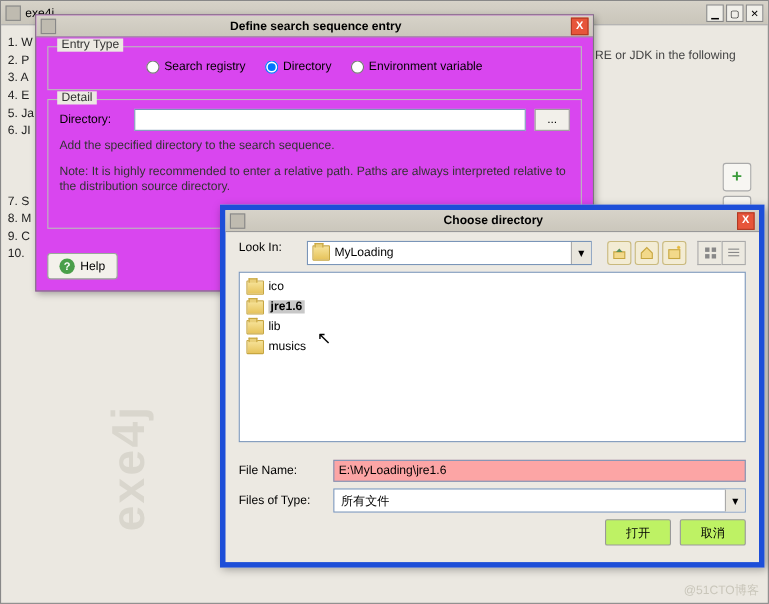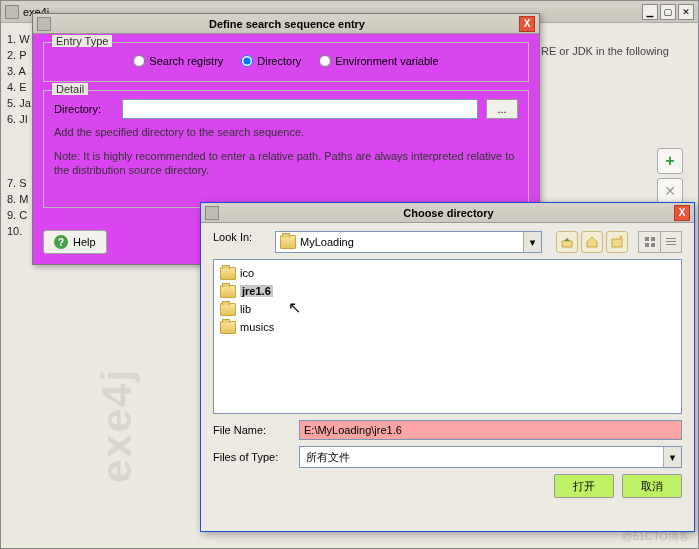--- a/index.html
+++ b/index.html
@@ -36,35 +36,35 @@
 .detail-row{display:flex;align-items:center;gap:8px;margin-bottom:6px;}
 .detail-row .lab{width:60px;}
 .detail-row input[type=text]{flex:1;height:20px;border:1px solid #7a95b8;background:#fff;padding:0 4px;}
 .browse-btn{width:32px;height:20px;border:1px solid #999;background:#f2f0ea;}
 .note{color:#333;margin:4px 0;line-height:14px;}
 .dlg1-bottom{position:absolute;left:10px;bottom:10px;}
 .help-btn{height:24px;padding:0 10px;border:1px solid #9a9;background:#f3f1eb;border-radius:3px;display:flex;align-items:center;gap:5px;}
 .help-ico{width:14px;height:14px;border-radius:50%;background:#4a9f4a;color:#fff;display:flex;align-items:center;justify-content:center;font-size:10px;font-weight:bold;}
 
 
-.dlg2{position:absolute;left:200px;top:202px;width:495px;height:330px;background:#ece9e2;border:1px solid #1d4ed8;box-shadow:2px 2px 8px rgba(0,0,0,.35);}
+.dlg2{position:absolute;left:200px;top:186px;width:495px;height:330px;background:#ece9e2;border:5px solid #1d4ed8;box-shadow:2px 2px 8px rgba(0,0,0,.35);}
 .dlg2-body{padding:8px 12px;}
 .look-row{display:flex;gap:6px;margin-bottom:6px;}
 .look-row .lab{width:56px;}
 .combo{flex:1;height:22px;border:1px solid #7a95b8;background:#fff;display:flex;align-items:center;position:relative;}
 .combo .folder-ico{width:16px;height:14px;margin:0 4px;}
 .combo .ctext{flex:1;}
 .combo .arrow{width:18px;height:20px;border-left:1px solid #aaa;background:#e9e6dd;display:flex;align-items:center;justify-content:center;}
 .tool-btns{display:flex;gap:3px;margin-left:8px;}
 .tool-btn{width:22px;height:22px;border:1px solid #c9b97d;background:#f3ecd4;border-radius:3px;display:flex;align-items:center;justify-content:center;}
 .view-grp{display:flex;margin-left:4px;}
 .view-btn{width:22px;height:22px;border:1px solid #aaa;background:#ece9e0;display:flex;align-items:center;justify-content:center;}
 .view-btn:first-child{border-right:none;}
 
-.file-list{height:155px;border:1px solid #7a95b8;background:#fff;margin-bottom:6px;padding:4px;}
+.file-list{height:155px;border:1px solid #7a95b8;background:#fff;margin-bottom:16px;padding:4px;}
 .file-item{display:flex;align-items:center;gap:4px;height:18px;padding:0 2px;}
 .file-item.sel .fname{background:#c8c8c8;padding:0 2px;font-weight:bold;}
 .folder-ico{display:inline-block;width:16px;height:13px;background:linear-gradient(#f7e39a,#e6c35b);border:1px solid #c7a640;border-radius:1px;position:relative;}
 .folder-ico::before{content:"";position:absolute;top:-3px;left:1px;width:6px;height:3px;background:#e9cf7a;border:1px solid #c7a640;border-bottom:none;}
 .cursor-arrow{position:absolute;left:288px;top:298px;font-size:16px;color:#000;pointer-events:none;}
 
 .field-row{display:flex;align-items:center;gap:6px;margin-bottom:6px;}
 .field-row .lab{width:80px;}
 .field-row input[type=text]{flex:1;height:20px;border:1px solid #7a95b8;background:#fca5a5;padding:0 4px;}
 .field-row .combo{flex:1;}

